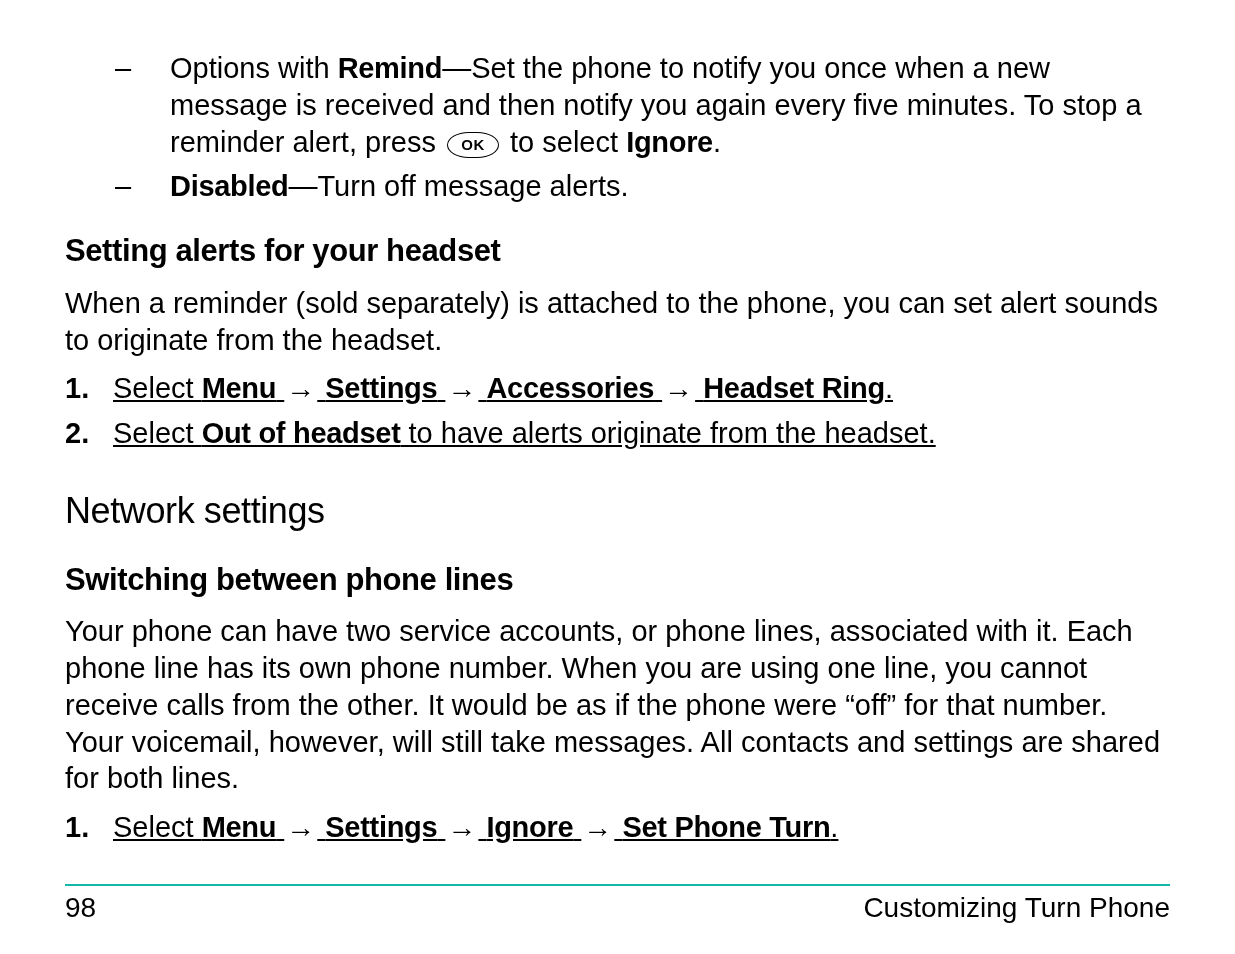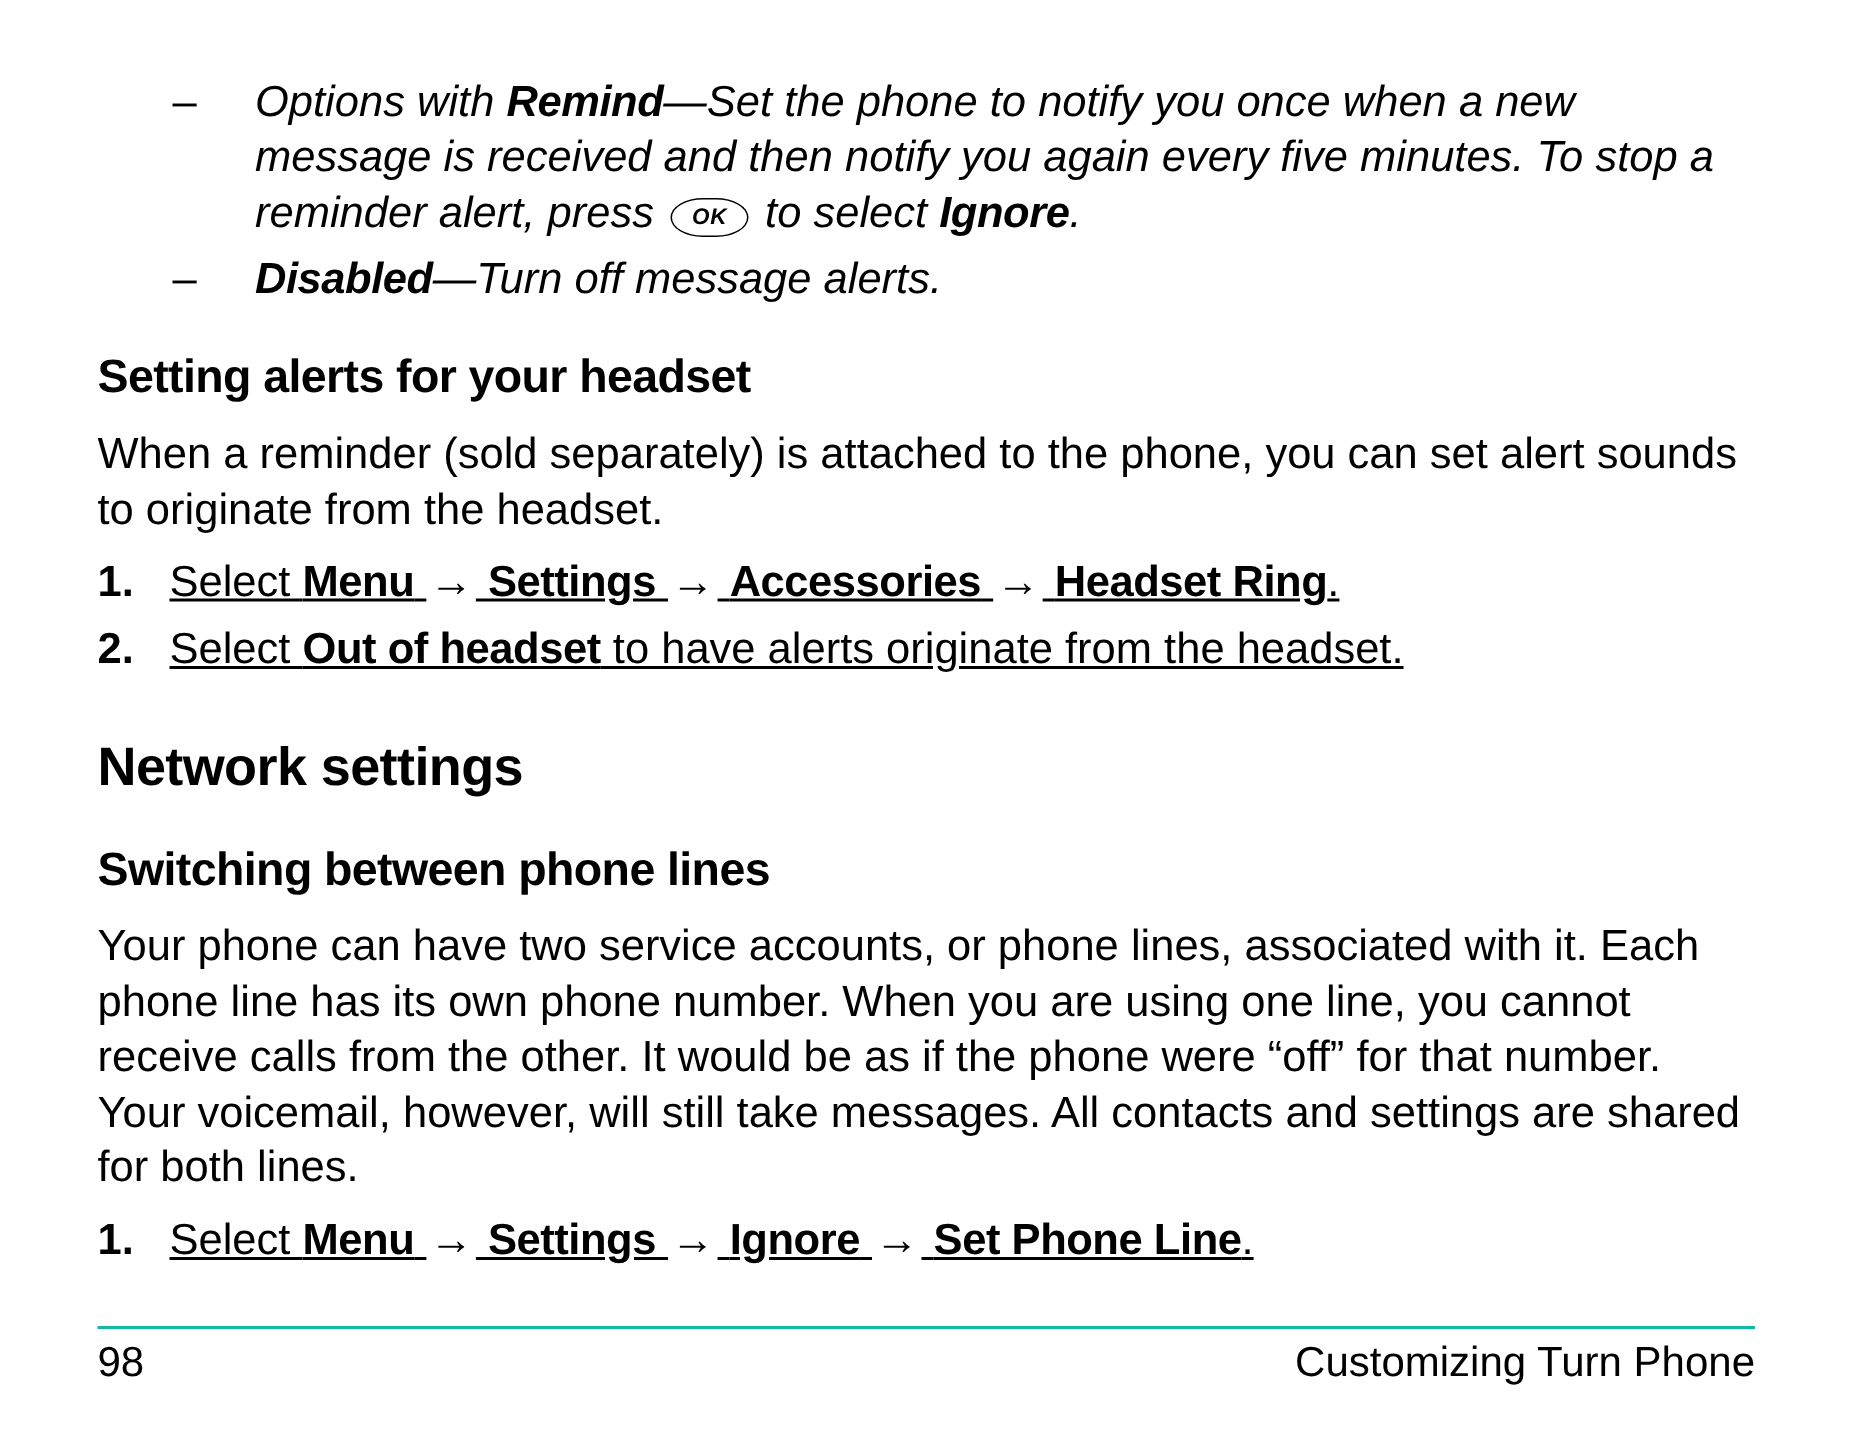--- a/index.html
+++ b/index.html
@@ -29,21 +29,20 @@
   .bullet-item {
     display: flex;
     margin-bottom: 8px;
   }
   .dash {
     width: 55px;
     flex: 0 0 55px;
   }
   .bullet-body {
     flex: 1;
-    font-style: italic;
   }
   .bold {
     font-weight: 700;
     letter-spacing: -0.3px;
   }
   .ok-key {
     display: inline-block;
     width: 50px;
     height: 24px;
     border: 1.6px solid #000;
@@ -58,21 +57,21 @@
     font-family: Helvetica, Arial, sans-serif;
   }
   h2.section {
     font-size: 31px;
     font-weight: 700;
     margin: 26px 0 14px 0;
     letter-spacing: -0.4px;
   }
   h1.major {
     font-size: 36px;
-    font-weight: 700;
+    font-weight: 400;
     margin: 36px 0 20px 0;
     letter-spacing: -0.4px;
   }
   p.body {
     margin: 0 0 12px 0;
   }
   ol.steps {
     margin: 0 0 10px 0;
     padding: 0;
     list-style: none;
@@ -149,21 +148,21 @@
     <h1 class="major">Network settings</h1>
 
     <h2 class="section">Switching between phone lines</h2>
 
     <p class="body">Your phone can have two service accounts, or phone lines, associated with it. Each phone line has its own phone number. When you are using one line, you cannot receive calls from the other. It would be as if the phone were “off” for that number. Your voicemail, however, will still take messages. All contacts and settings are shared for both lines.</p>
 
     <ol class="steps">
       <li>
         <span class="step-num">1.</span>
         <span class="step-body">
-          <span>Select </span><span class="bold">Menu</span> <span class="arrow">→</span> <span class="bold">Settings</span> <span class="arrow">→</span> <span class="bold">Ignore</span> <span class="arrow">→</span> <span class="bold">Set Phone Line</span><span>.</span>
+          <span>Select </span><span class="bold">Menu</span> <span class="arrow">→</span> <span class="bold">Settings</span> <span class="arrow">→</span> <span class="bold">Ignore</span> <span class="arrow">→</span> <span class="bold">Set Phone Turn</span><span>.</span>
         </span>
       </li>
     </ol>
 
   </div>
 
   <div class="footer">
     <span>98</span>
     <span>Customizing Turn Phone</span>
   </div>

